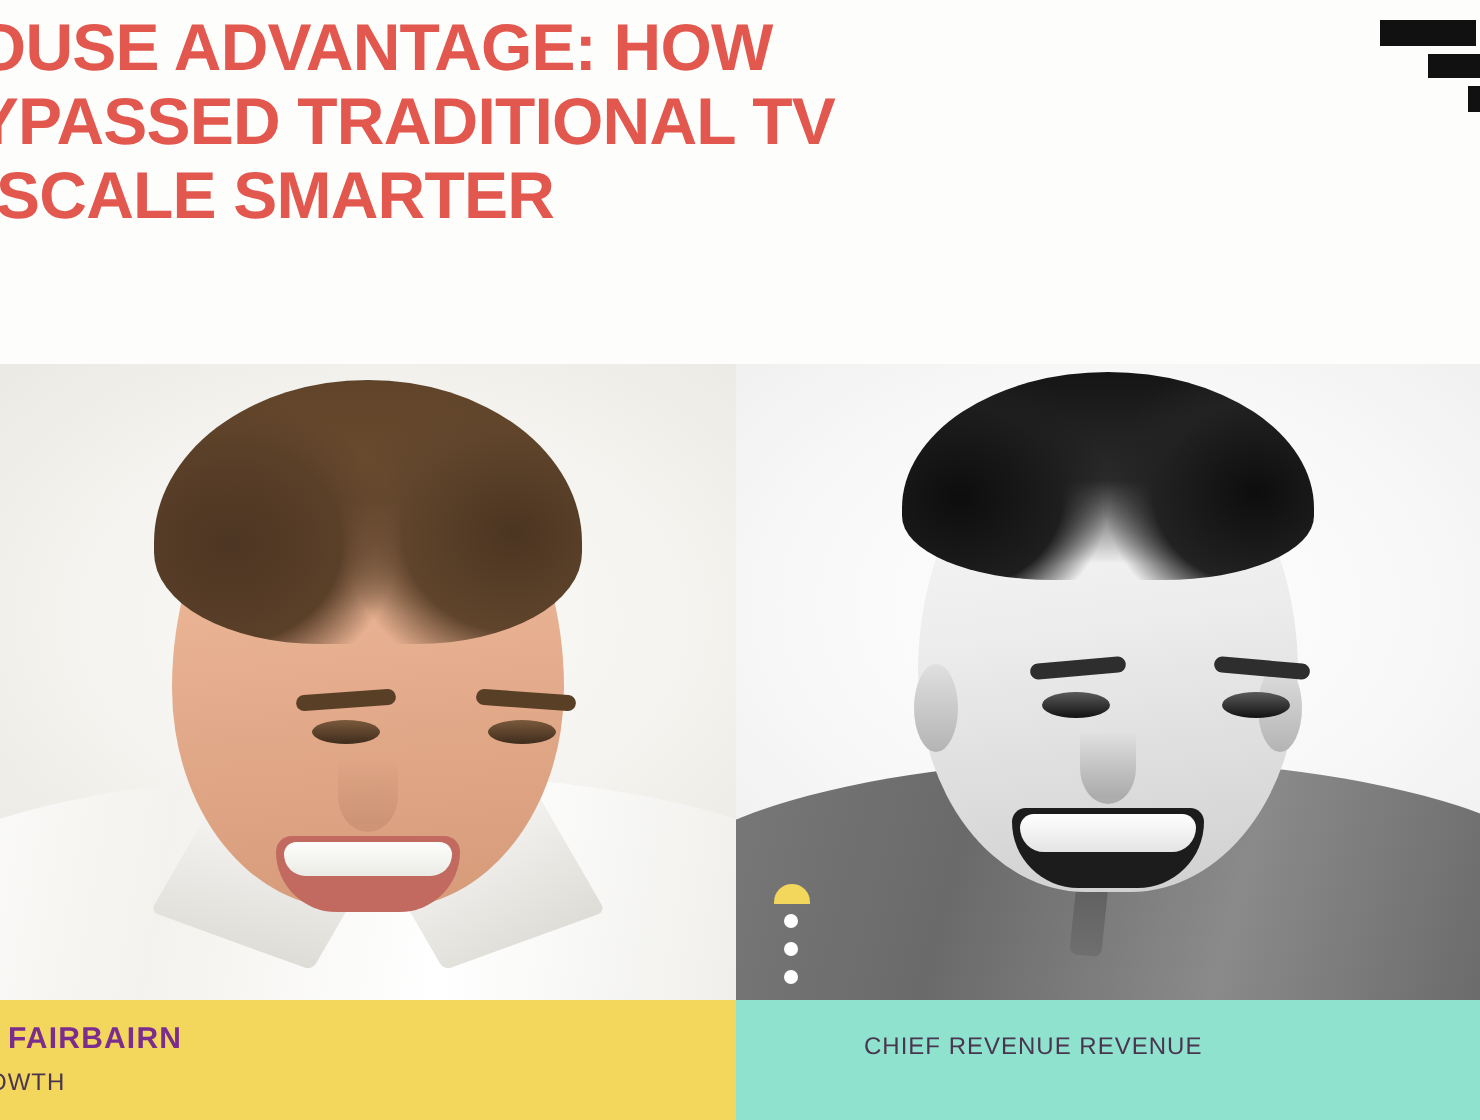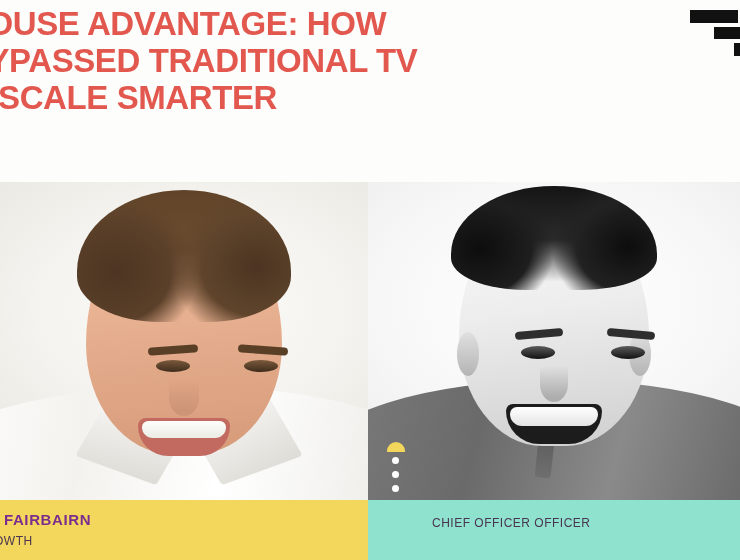--- a/index.html
+++ b/index.html
@@ -337,17 +337,17 @@
     <span class="dot d2"></span>
     <span class="dot d3"></span>
   </div>
 
   <div id="bars">
     <div class="bar" id="bar-left">
       <div class="sp-name">FAIRBAIRN</div>
       <div class="sp-role">OWTH</div>
     </div>
     <div class="bar" id="bar-right">
-      <div class="sp-role">CHIEF OFFICER OFFICER</div>
+      <div class="sp-role">CHIEF REVENUE REVENUE</div>
     </div>
   </div>
 
 </div>
 
 </body></html>

